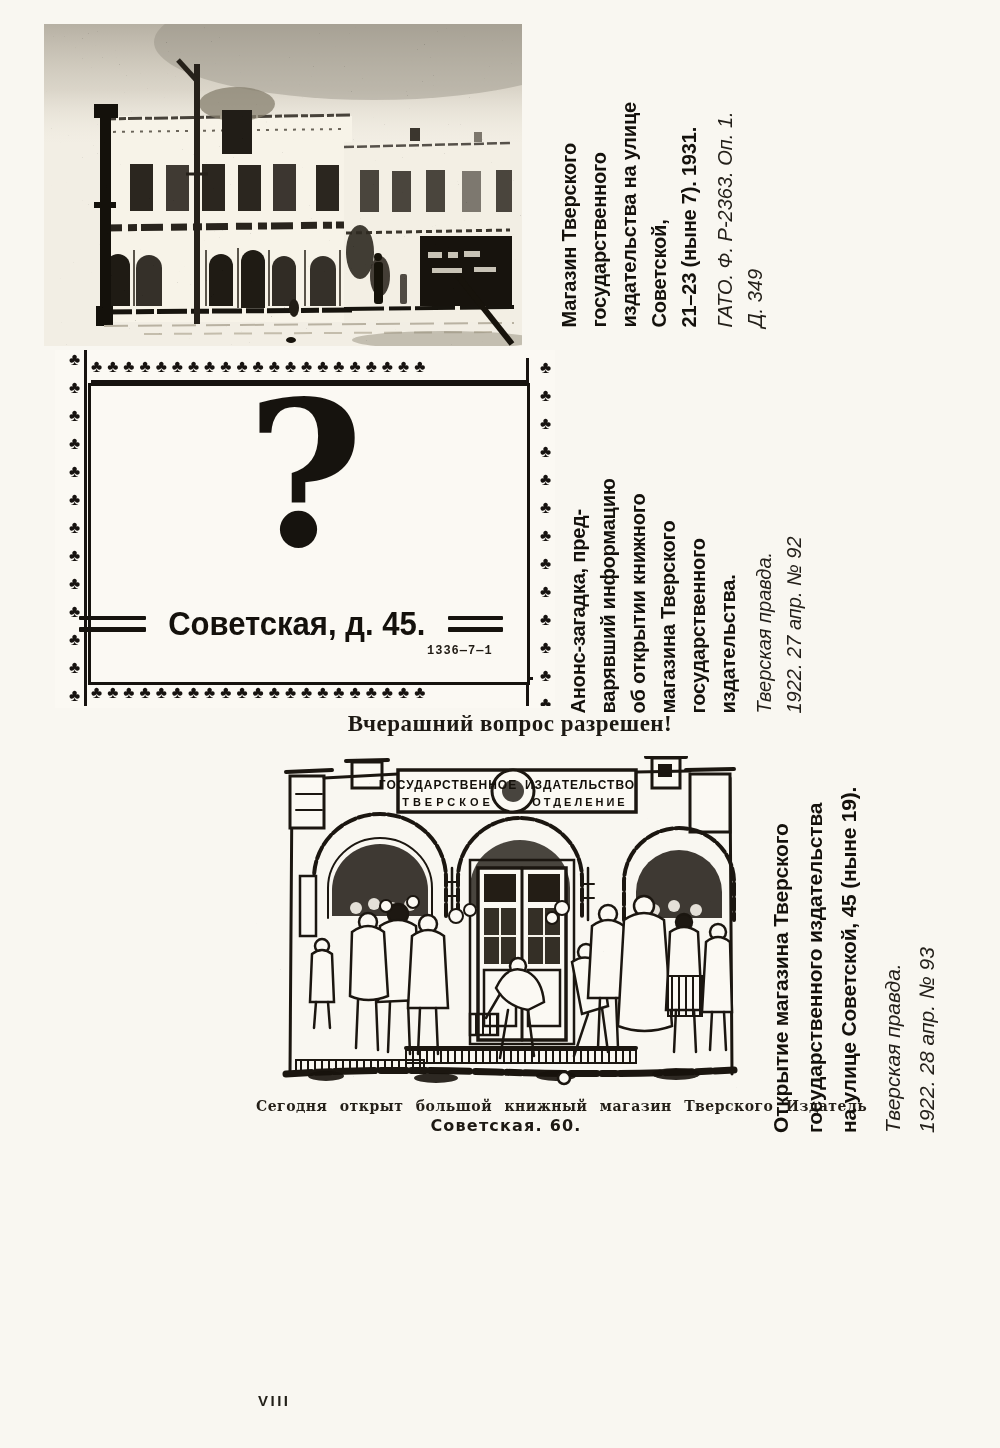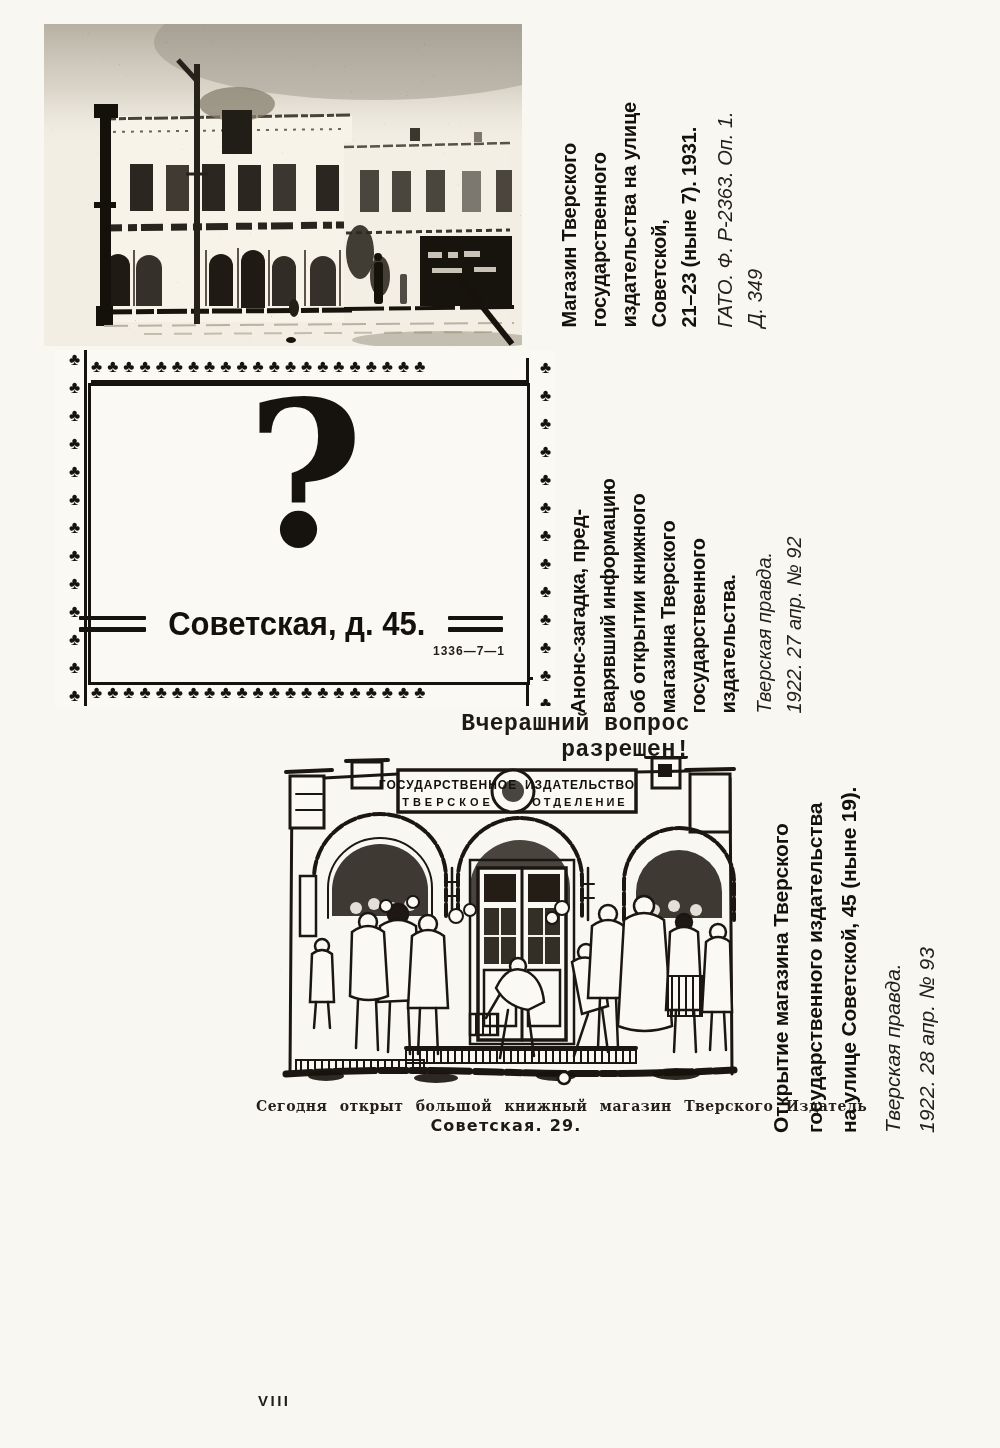--- a/index.html
+++ b/index.html
@@ -44,26 +44,26 @@
     color:#16130e;filter:blur(.4px);
   }
   .ad-row{position:absolute;left:24px;top:252px;width:424px;height:44px;
     display:flex;align-items:center;justify-content:center;gap:14px;}
   .rule{display:flex;flex-direction:column;gap:7px;}
   .rule i{display:block;background:#16130e;border-radius:1px;}
   .rule-l{width:92px;} .rule-r{width:76px;}
   .rule .t{height:4px;} .rule .m{height:5px;}
   .ad-address{font-weight:700;font-size:33px;letter-spacing:0;white-space:nowrap;
     transform:scaleX(.94);color:#14110c;filter:blur(.25px);}
-  .ad-code{position:absolute;left:372px;top:294px;width:84px;text-align:center;
-    font-family:Liberation Sans, sans-serif;font-size:12px;font-weight:600;letter-spacing:1px;color:#201b14;}
+  .ad-code{position:absolute;left:372px;top:294px;width:84px;text-align:left;
+    font-family:Liberation Mono, monospace;font-size:12px;font-weight:600;letter-spacing:1px;color:#201b14;}
 
   
-  .headline{position:absolute;left:330px;top:711px;width:360px;text-align:right;
-    font-family:Liberation Mono, monospace;font-weight:700;font-size:23px;letter-spacing:.5px;
+  .headline{position:absolute;left:330px;top:711px;width:360px;text-align:center;
+    font-family:Liberation Serif, serif;font-weight:700;font-size:23px;letter-spacing:.5px;
     color:#1d1913;filter:blur(.35px);}
   .cartoon{position:absolute;left:256px;top:756px;width:498px;height:332px;}
   .sub1{position:absolute;left:256px;top:1098px;width:500px;text-align:center;
     font-family:"DejaVu Serif",serif;font-weight:600;font-size:14px;letter-spacing:.5px;word-spacing:7px;
     color:#241f18;filter:blur(.35px);white-space:nowrap;}
   .sub2{position:absolute;left:256px;top:1116px;width:500px;text-align:center;
     font-family:"DejaVu Sans",sans-serif;font-weight:700;font-size:16px;letter-spacing:1.2px;
     color:#1d1913;filter:blur(.3px);}
 
   .pageno{position:absolute;left:258px;top:1392px;font-weight:700;font-size:15px;
@@ -374,21 +374,21 @@
         <text x="192" y="33" text-anchor="middle" font-size="12" letter-spacing="1">ГОСУДАРСТВЕННОЕ</text>
         <text x="324" y="33" text-anchor="middle" font-size="12" letter-spacing="1">ИЗДАТЕЛЬСТВО</text>
         <text x="192" y="50" text-anchor="middle" font-size="11" letter-spacing="4">ТВЕРСКОЕ</text>
         <text x="324" y="50" text-anchor="middle" font-size="11" letter-spacing="3">ОТДЕЛЕНИЕ</text>
       </g>
       <rect x="0" y="0" width="498" height="332" filter="url(#grainD)" opacity=".45"></rect>
     </svg>
   </div>
 
   <div class="sub1">Сегодня открыт большой книжный магазин Тверского Издатель</div>
-  <div class="sub2">Советская. 29.</div>
+  <div class="sub2">Советская. 60.</div>
 
   <div class="vcap cap3">
     <p class="b">Открытие магазина Тверского</p>
     <p class="b">государственного издательства</p>
     <p class="b">на улице Советской, 45 (ныне 19).</p>
     <p class="i first">Тверская правда.</p>
     <p class="i">1922. 28 апр. № 93</p>
   </div>
 
   <div class="pageno">VIII</div>

